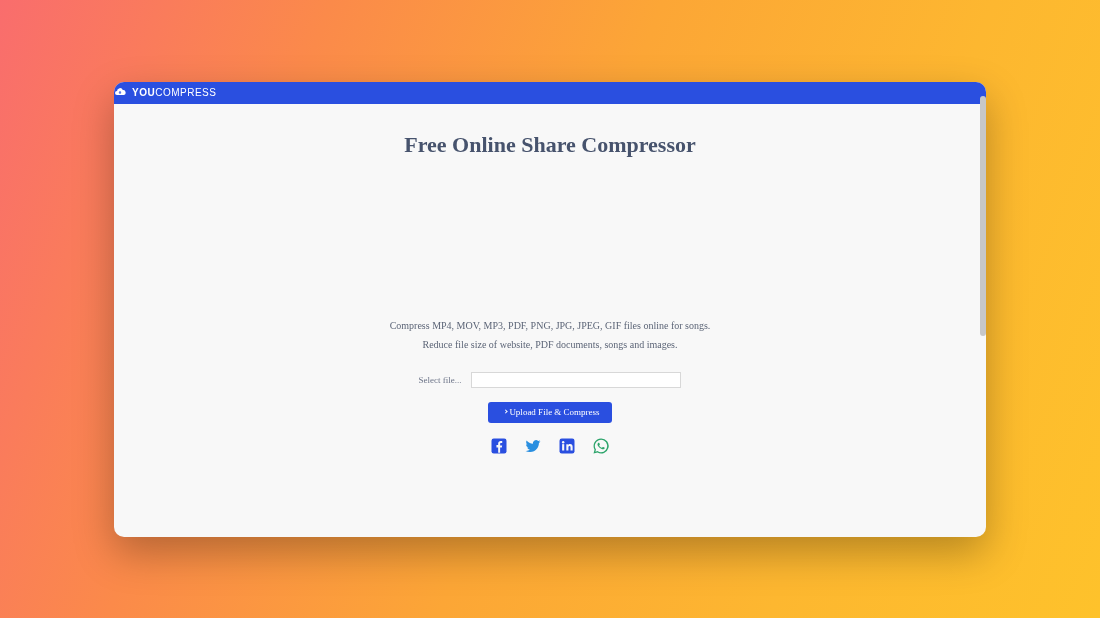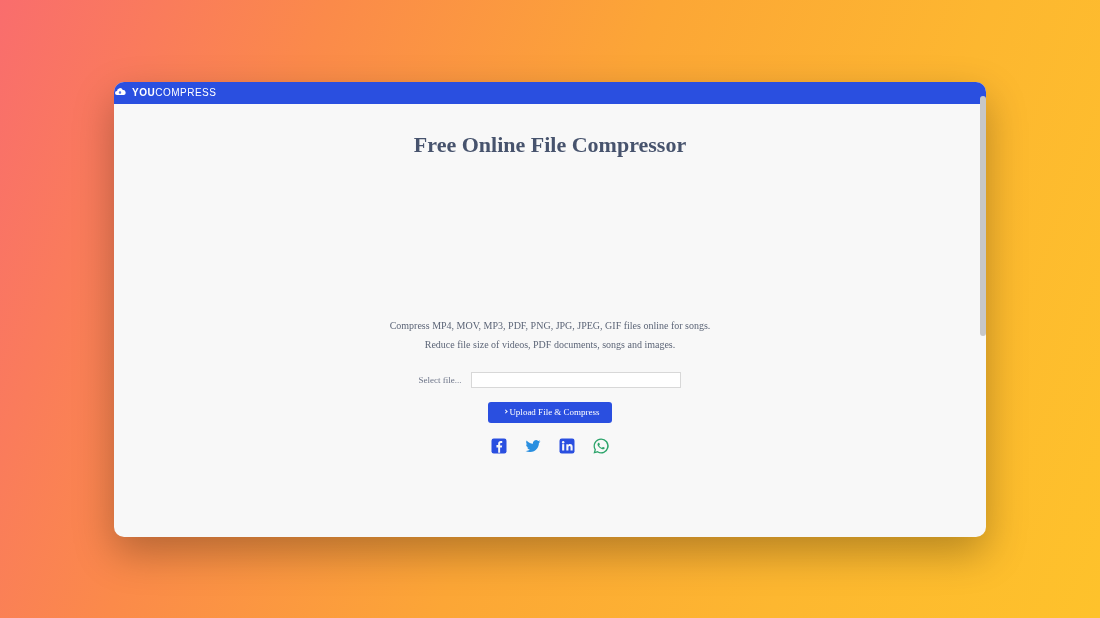--- a/index.html
+++ b/index.html
@@ -117,26 +117,26 @@
       <svg viewBox="0 0 24 24">
           <path d="M19 18H6a4 4 0 010-8 6 6 0 0111.6-1.9A4.5 4.5 0 0119 18zm-7-8l-3 3h2v3h2v-3h2l-3-3z"></path>
         </svg>
     </span>
     <span class="logo-text">
       <span class="bold">YOU</span><span class="light">COMPRESS</span>
     </span>
   </div>
 
   <div class="content">
-    <h1 class="page-title">Free Online File Compressor</h1>
+    <h1 class="page-title">Free Online Share Compressor</h1>
 
     <div class="spacer"></div>
 
     <div class="desc">Compress MP4, MOV, MP3, PDF, PNG, JPG, JPEG, GIF files online for songs.</div>
-    <div class="desc">Reduce file size of videos, PDF documents, songs and images.</div>
+    <div class="desc">Reduce file size of website, PDF documents, songs and images.</div>
 
     <div class="file-row">
       <span class="file-label">Select file...</span>
       <input class="file-input" type="text" style="">
     </div>
 
     <button class="upload-btn">
       <span>
         <svg viewBox="0 0 24 24">
             <path d="M5 12h12l-4-4 1.4-1.4L21 12l-6.6 5.4L13 16l4-4H5z"></path>

